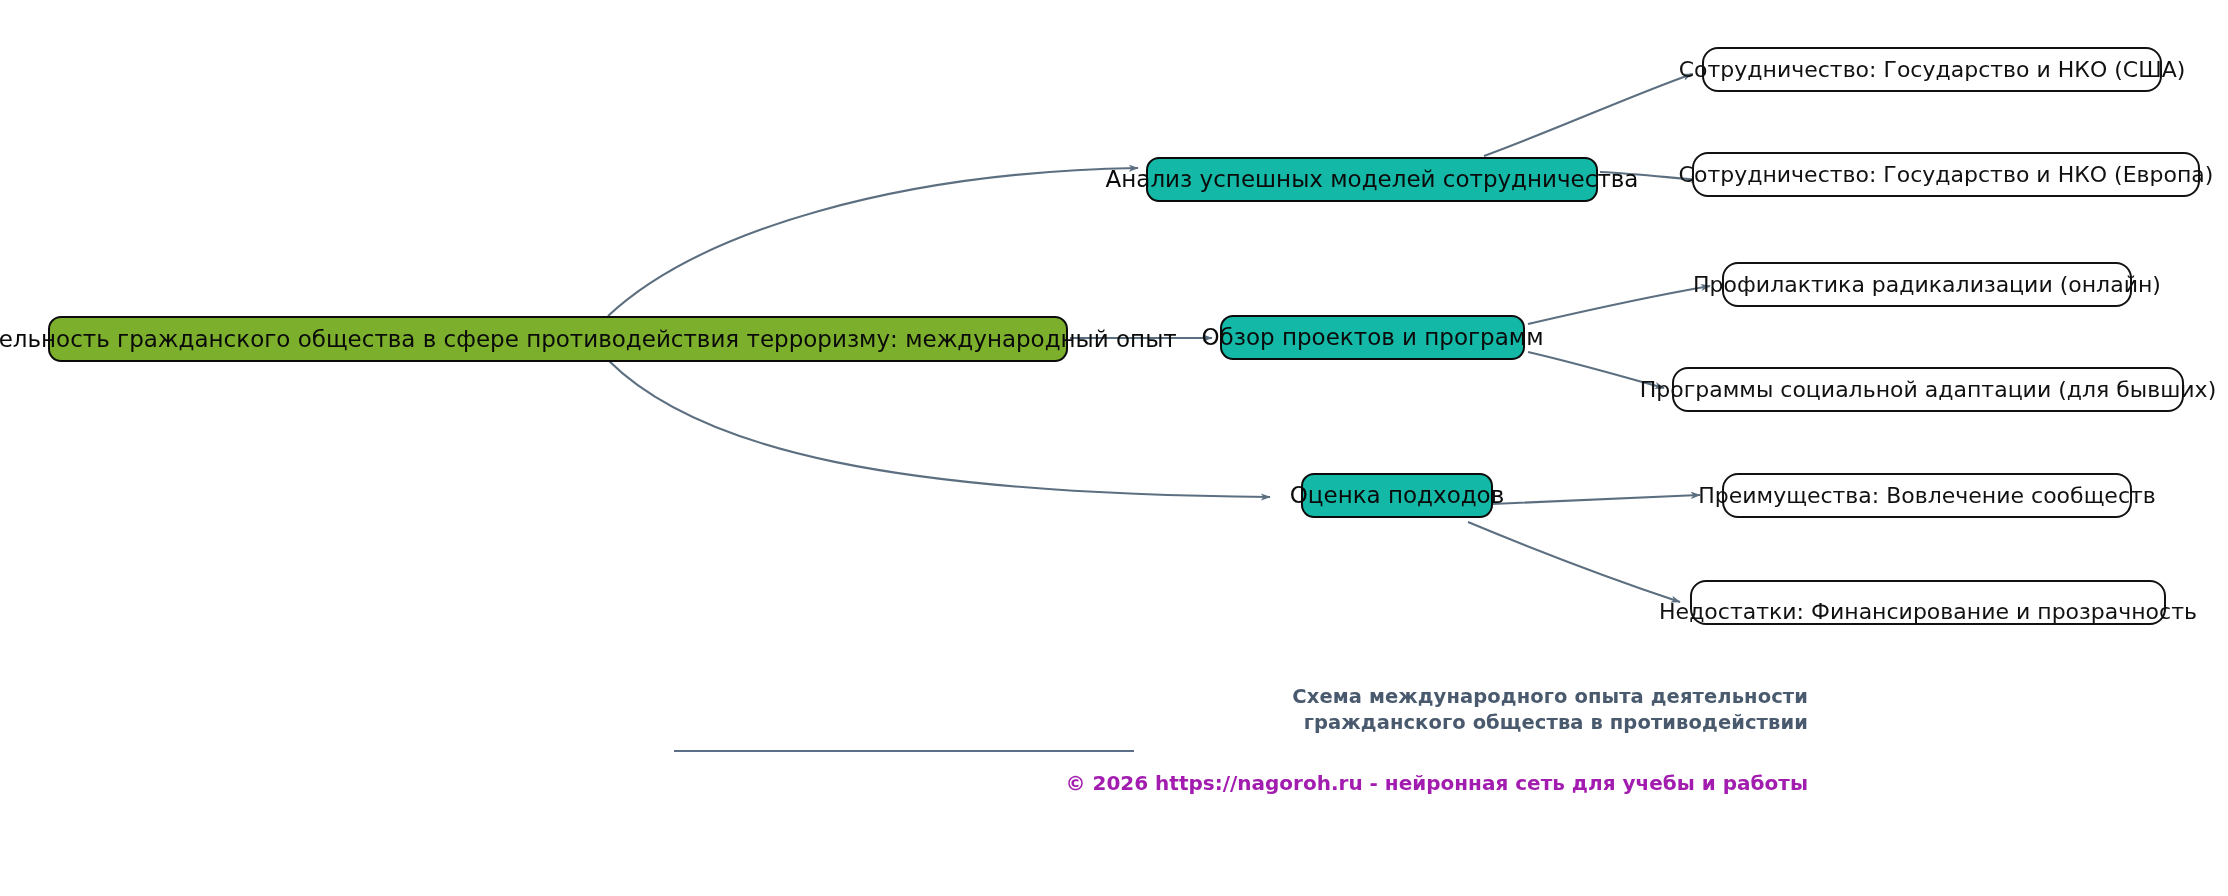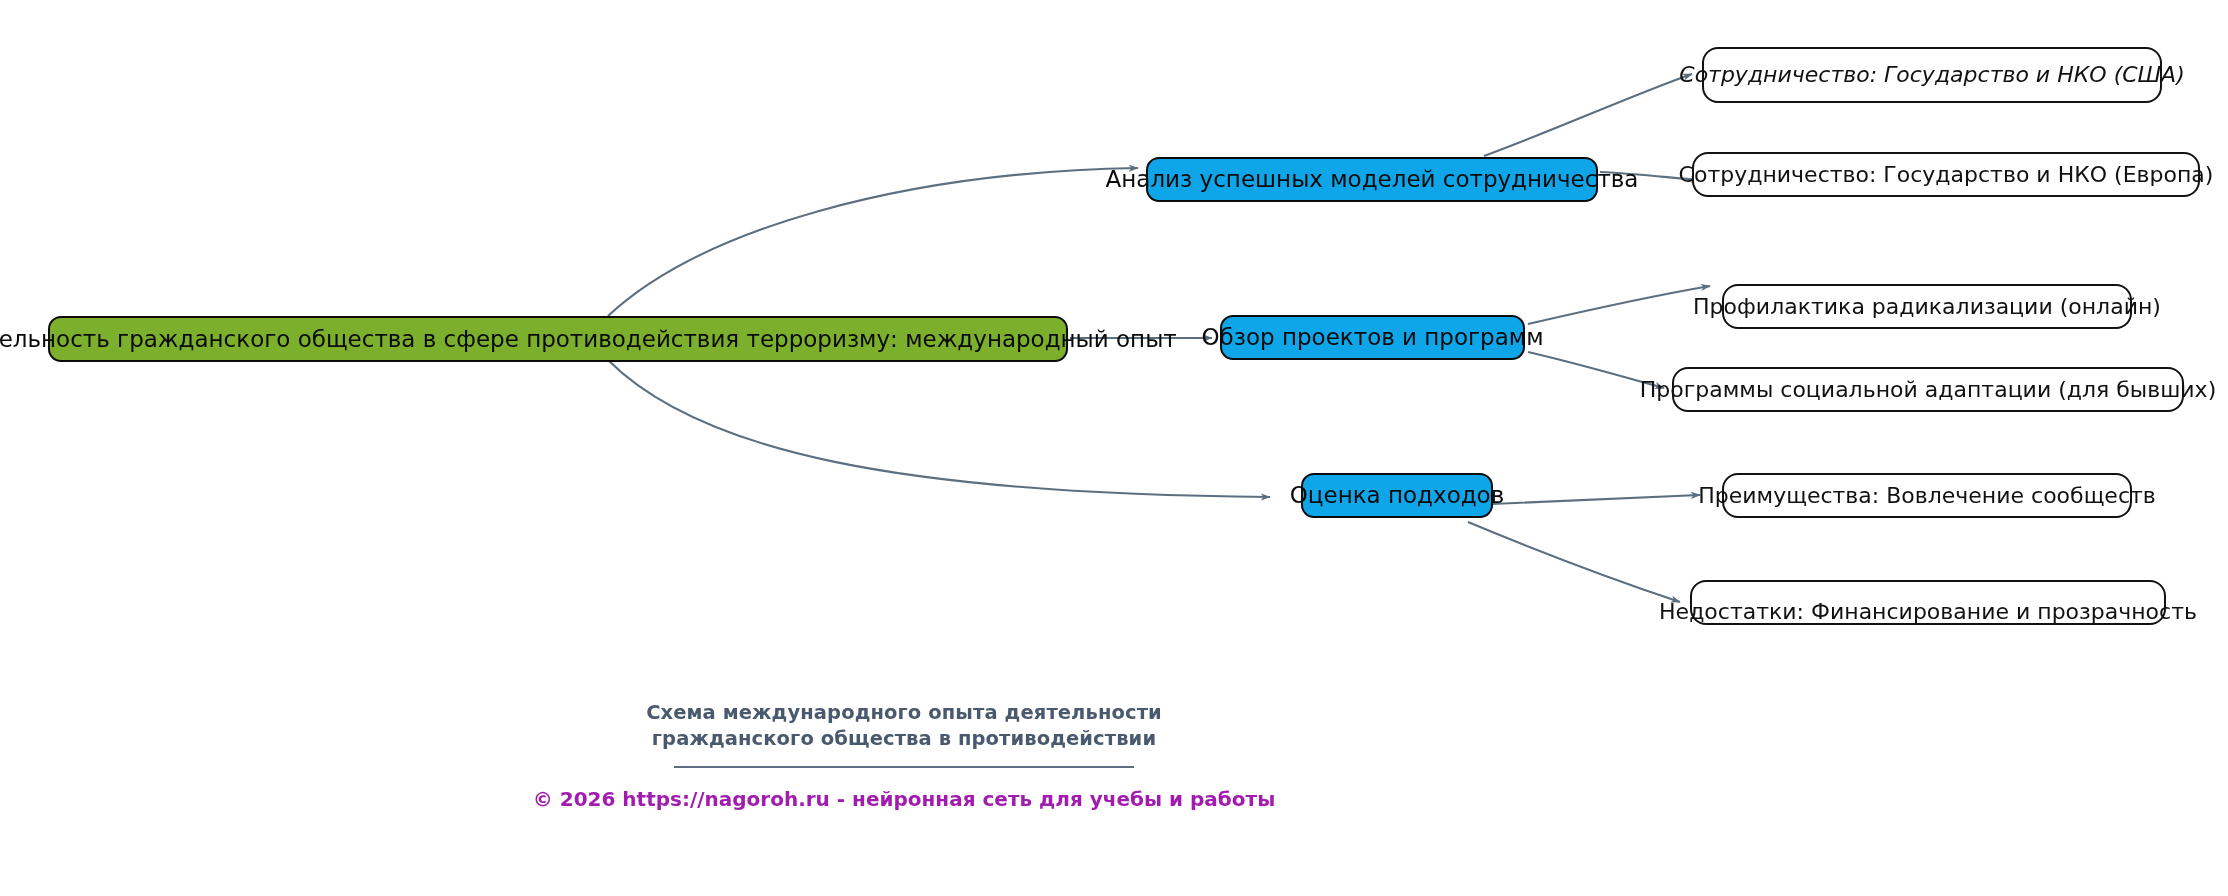--- a/index.html
+++ b/index.html
@@ -45,43 +45,43 @@
   .node-root {
     background: #7CB02C;
     border: 2.5px solid #0b0b0b;
     border-radius: 13px;
     color: #0a0a0a;
     font-size: 23px;
     padding: 0 14px;
   }
 
   .node-branch {
-    background: #0ea5e9;
+    background: #14b8a6;
     border: 2.5px solid #0b0b0b;
     border-radius: 13px;
     color: #0a0a0a;
     font-size: 23px;
     padding: 0 14px;
   }
 
   .node-leaf {
     background: #ffffff;
     border: 2.2px solid #121212;
     border-radius: 16px;
     color: #111111;
     font-size: 22px;
     padding: 0 16px;
   }
 
   #caption-block {
     position: absolute;
     left: 0;
-    top: 700px;
+    top: 684px;
     width: 1808px;
-    text-align: center;
+    text-align: right;
   }
 
   .caption-title {
     font-size: 19.5px;
     font-weight: bold;
     color: #4a5a6e;
     line-height: 1.32;
     letter-spacing: 0.1px;
   }
 
@@ -136,29 +136,29 @@
   </div>
 
   <div class="node node-branch" style="left:1220px; top:315px; width:305px; height:45px;">
     <span>Обзор проектов и программ</span>
   </div>
 
   <div class="node node-branch" style="left:1301px; top:473px; width:192px; height:45px;justify-content:center;">
     <span>Оценка подходов</span>
   </div>
 
-  <div class="node node-leaf" style="left:1702px; top:47px; width:460px; height:56px;font-style:italic;">
+  <div class="node node-leaf" style="left:1702px; top:47px; width:460px; height:45px;">
     <span>Сотрудничество: Государство и НКО (США)</span>
   </div>
 
   <div class="node node-leaf" style="left:1692px; top:152px; width:508px; height:45px;">
     <span>Сотрудничество: Государство и НКО (Европа)</span>
   </div>
 
-  <div class="node node-leaf" style="left:1722px; top:262px; width:410px; height:45px;margin-top:22px;">
+  <div class="node node-leaf" style="left:1722px; top:262px; width:410px; height:45px;">
     <span>Профилактика радикализации (онлайн)</span>
   </div>
 
   <div class="node node-leaf" style="left:1672px; top:367px; width:512px; height:45px;">
     <span>Программы социальной адаптации (для бывших)</span>
   </div>
 
   <div class="node node-leaf" style="left:1722px; top:473px; width:410px; height:45px;">
     <span>Преимущества: Вовлечение сообществ</span>
   </div>

